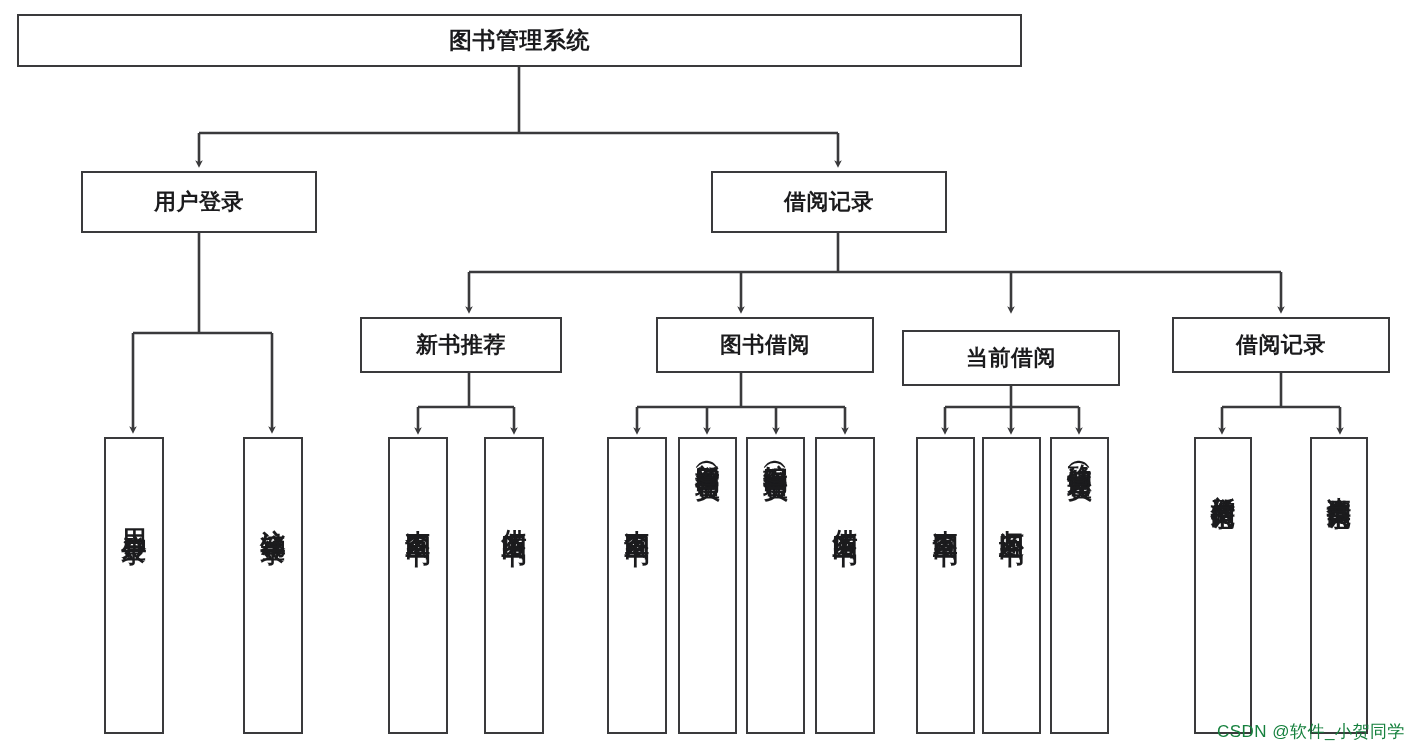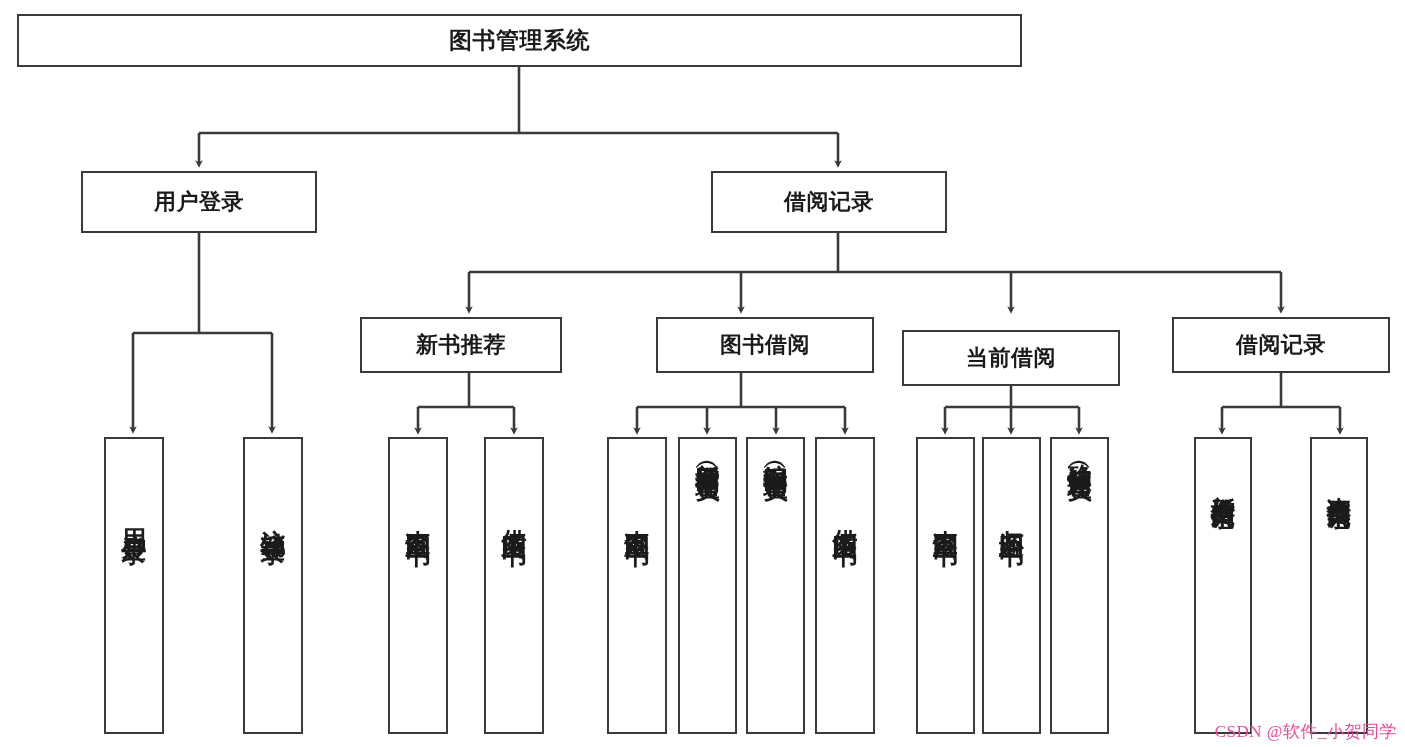--- a/index.html
+++ b/index.html
@@ -59,27 +59,27 @@
     line-height:1.0;
     letter-spacing:4px;
     white-space:nowrap;
   }
   .node.vert.tall .label{
     font-size:24px;
     letter-spacing:2px;
   }
   #watermark{
     position:absolute;
-    right:8px;bottom:4px;
+    right:0;bottom:4px;
     font-size:17px;
-    color:#ec4899;
+    color:#15803d;
     letter-spacing:0.5px;
     z-index:5;
     white-space:nowrap;
-    font-family:Liberation Serif, serif;
+    font-family:Liberation Sans, sans-serif;
   }
 </style>
 </head>
 <body>
 
 <div id="diagram">
 
   <svg id="edges" viewBox="0 0 1405 747" xmlns="http://www.w3.org/2000/svg">
     <defs>
       <marker id="arrow" markerWidth="9" markerHeight="9" refX="4.2" refY="4.2" orient="auto" markerUnits="userSpaceOnUse">

